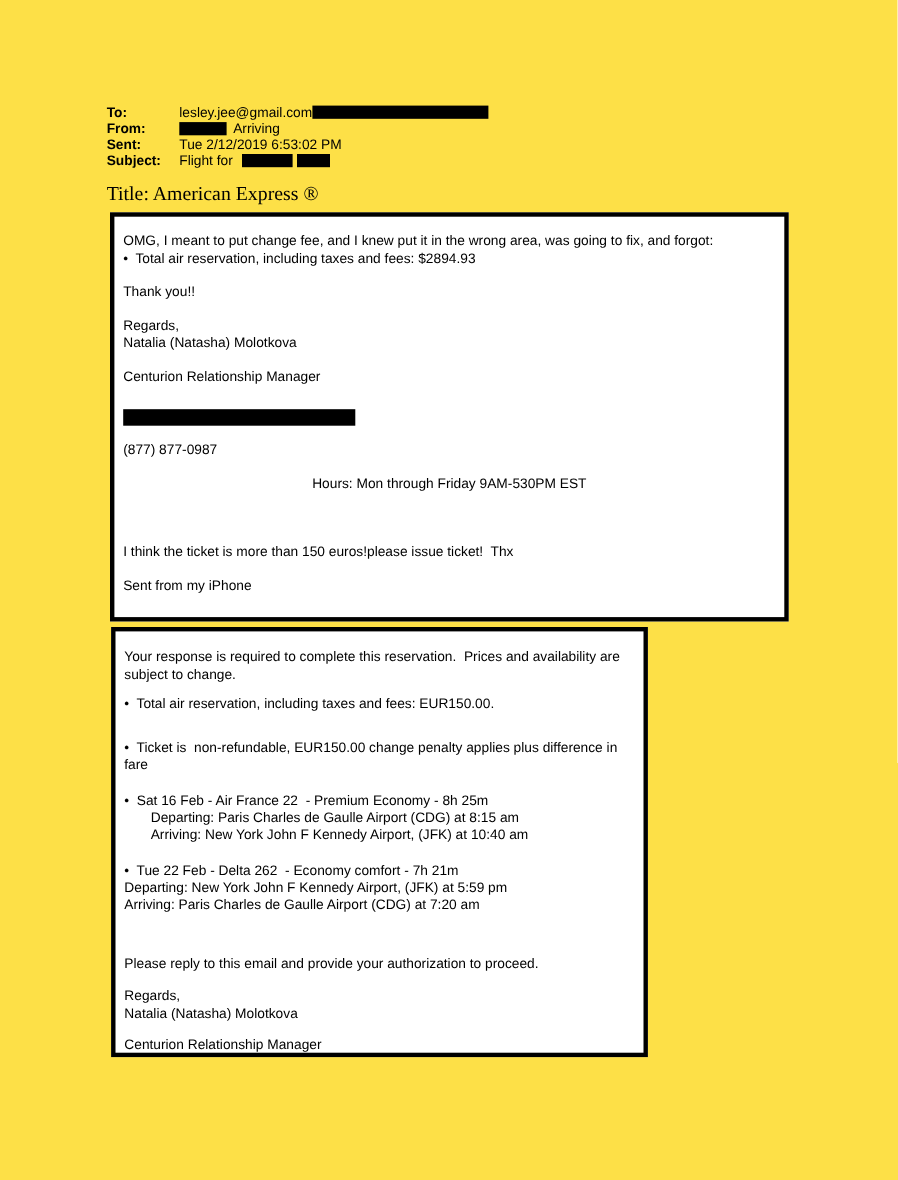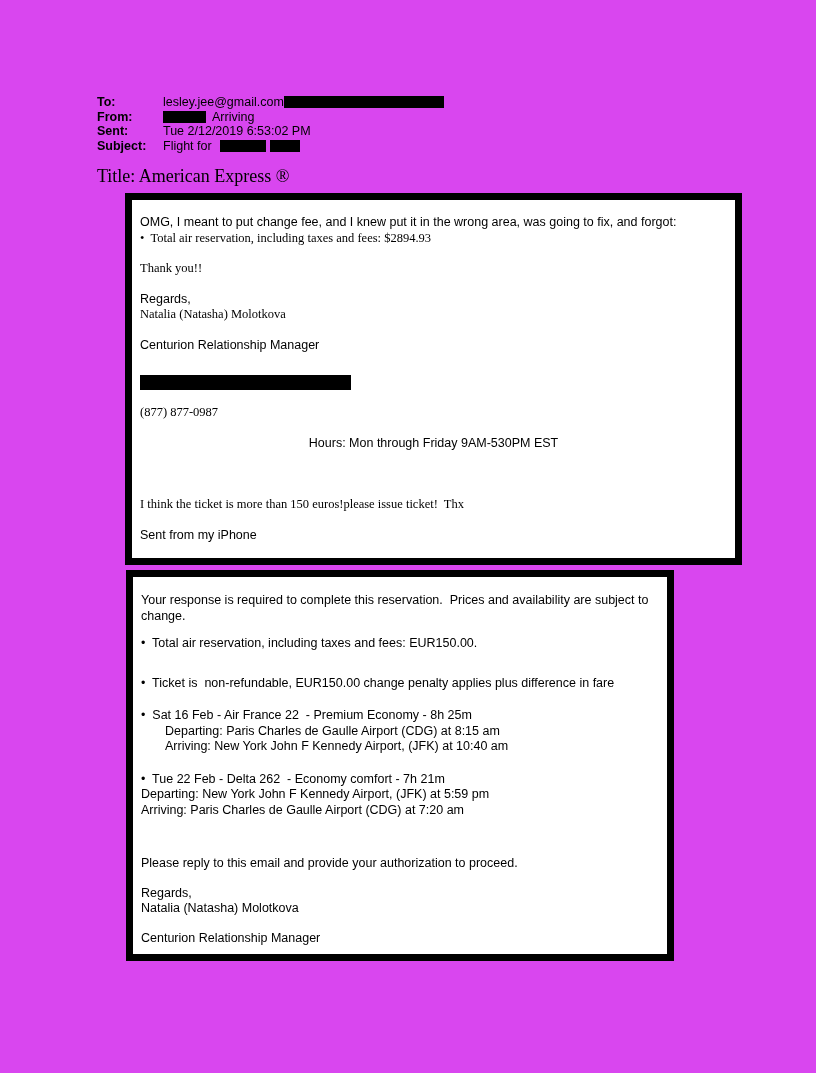--- a/index.html
+++ b/index.html
@@ -4,21 +4,21 @@
 <style>
   * { box-sizing: border-box; margin: 0; padding: 0; }
   html, body { background: #ffffff; }
   body {
     width: 816px; height: 1073px;
     position: relative;
     font-family: "Liberation Sans", sans-serif;
     color: #000;
     overflow: hidden;
   }
-  .page { position: absolute; inset: 0; background: #d946ef; padding-left: 28px; }
+  .page { position: absolute; inset: 0; background: #fde047; padding-left: 28px; }
 
   
   .header-block {
     position: absolute; left: 97px; top: 95px;
     font-size: 12.5px; line-height: 14.6px;
   }
   .hrow { display: flex; align-items: flex-start; white-space: pre; }
   .hlabel { width: 66px; font-weight: bold; flex: 0 0 66px; }
   .redaction {
     display: inline-block; background: #000;
@@ -32,34 +32,34 @@
   
   .title-line {
     position: absolute; left: 97px; top: 166px;
     font-family: "Liberation Serif", serif;
     font-size: 18px;
   }
 
   
   .box {
     position: absolute;
-    border: 7px solid #000000;
+    border: 4px solid #000000;
     background: #fff;
-    font-size: 12.5px; line-height: 15.5px; margin-left: 25px;
+    font-size: 12.5px; line-height: 15.5px;
   }
   .box1 { left: 100px; top: 193px; width: 617px; height: 372px; padding: 15px 8px 0 8px; overflow: hidden; }
-  .box2 { left: 101px; top: 570px; width: 548px; height: 391px; padding: 16px 10px 0 8px; overflow: hidden; }
+  .box2 { left: 101px; top: 570px; width: 488px; height: 391px; padding: 16px 10px 0 8px; overflow: hidden; }
   .box p { white-space: pre-wrap; }
 
   .ind { padding-left: 24px; }
 
   .mb0  { margin-bottom: 0; }
   .mb12 { margin-bottom: 12px; }
   .mb14 { margin-bottom: 14px; }
-  .mb15 { margin-bottom: 15px; font-family: Liberation Serif, serif; }
+  .mb15 { margin-bottom: 15px; }
   .mb17 { margin-bottom: 17px; }
   .mb22 { margin-bottom: 22px; }
   .mb24 { margin-bottom: 24px; }
   .mb38 { margin-bottom: 38px; }
   .mb46 { margin-bottom: 46px; text-align: center; }
 
   .redaction-block {
     width: 211px; height: 15px; background: #000;
   }
 

